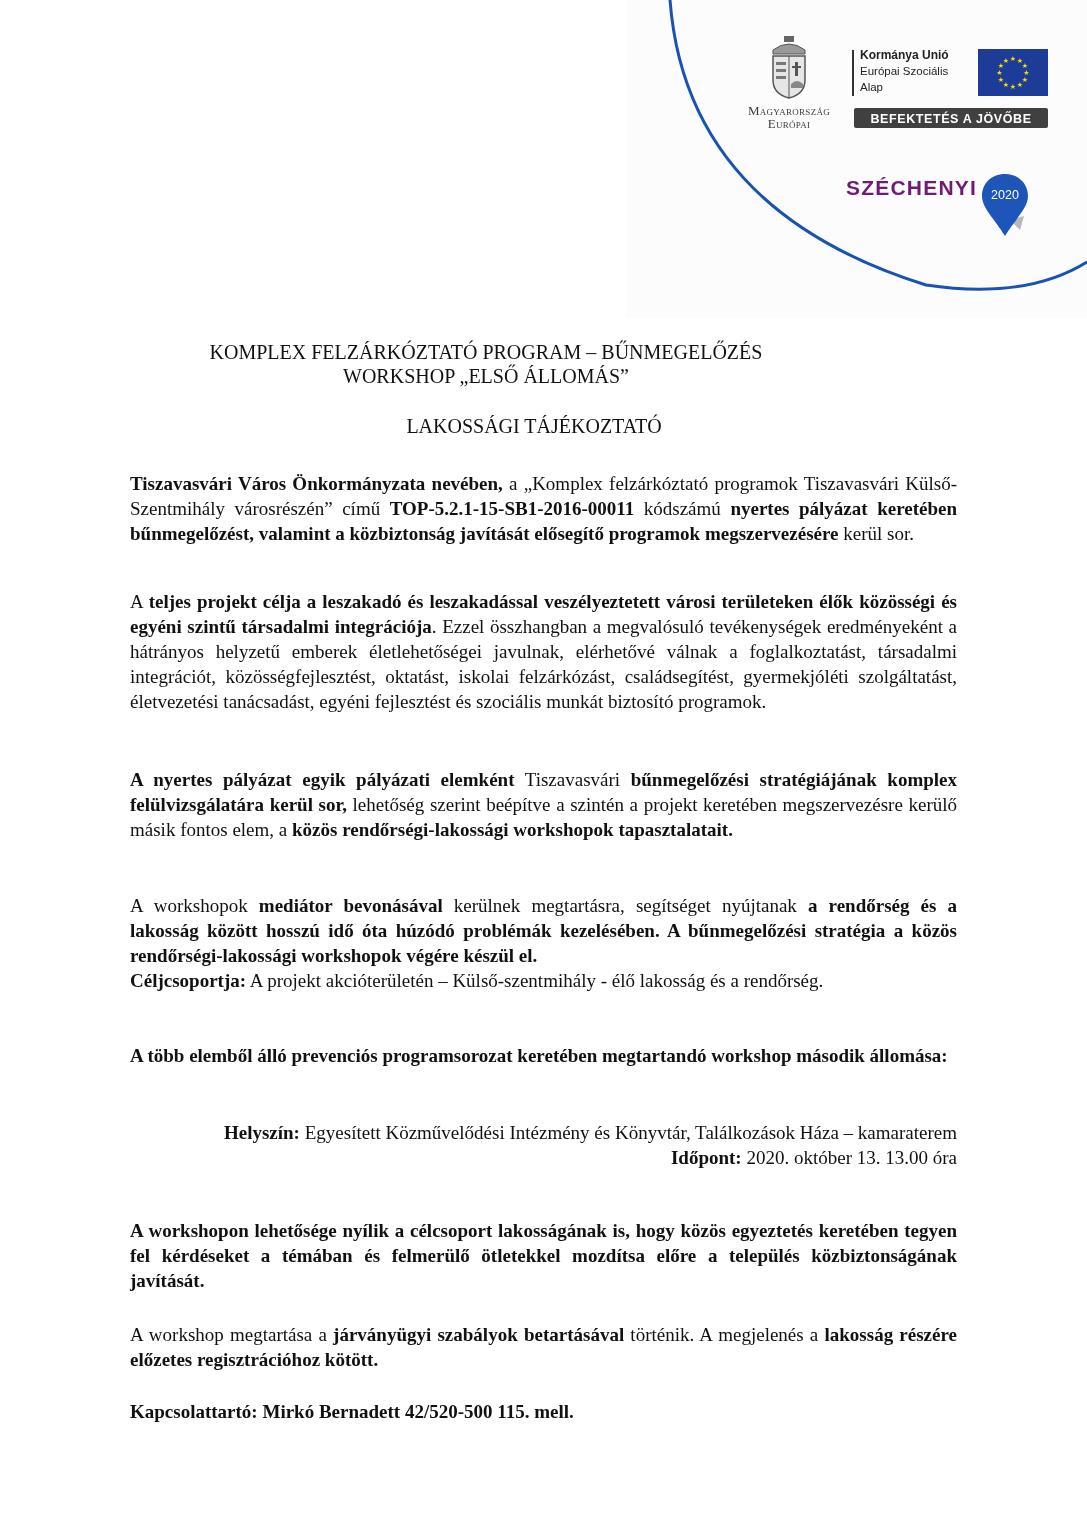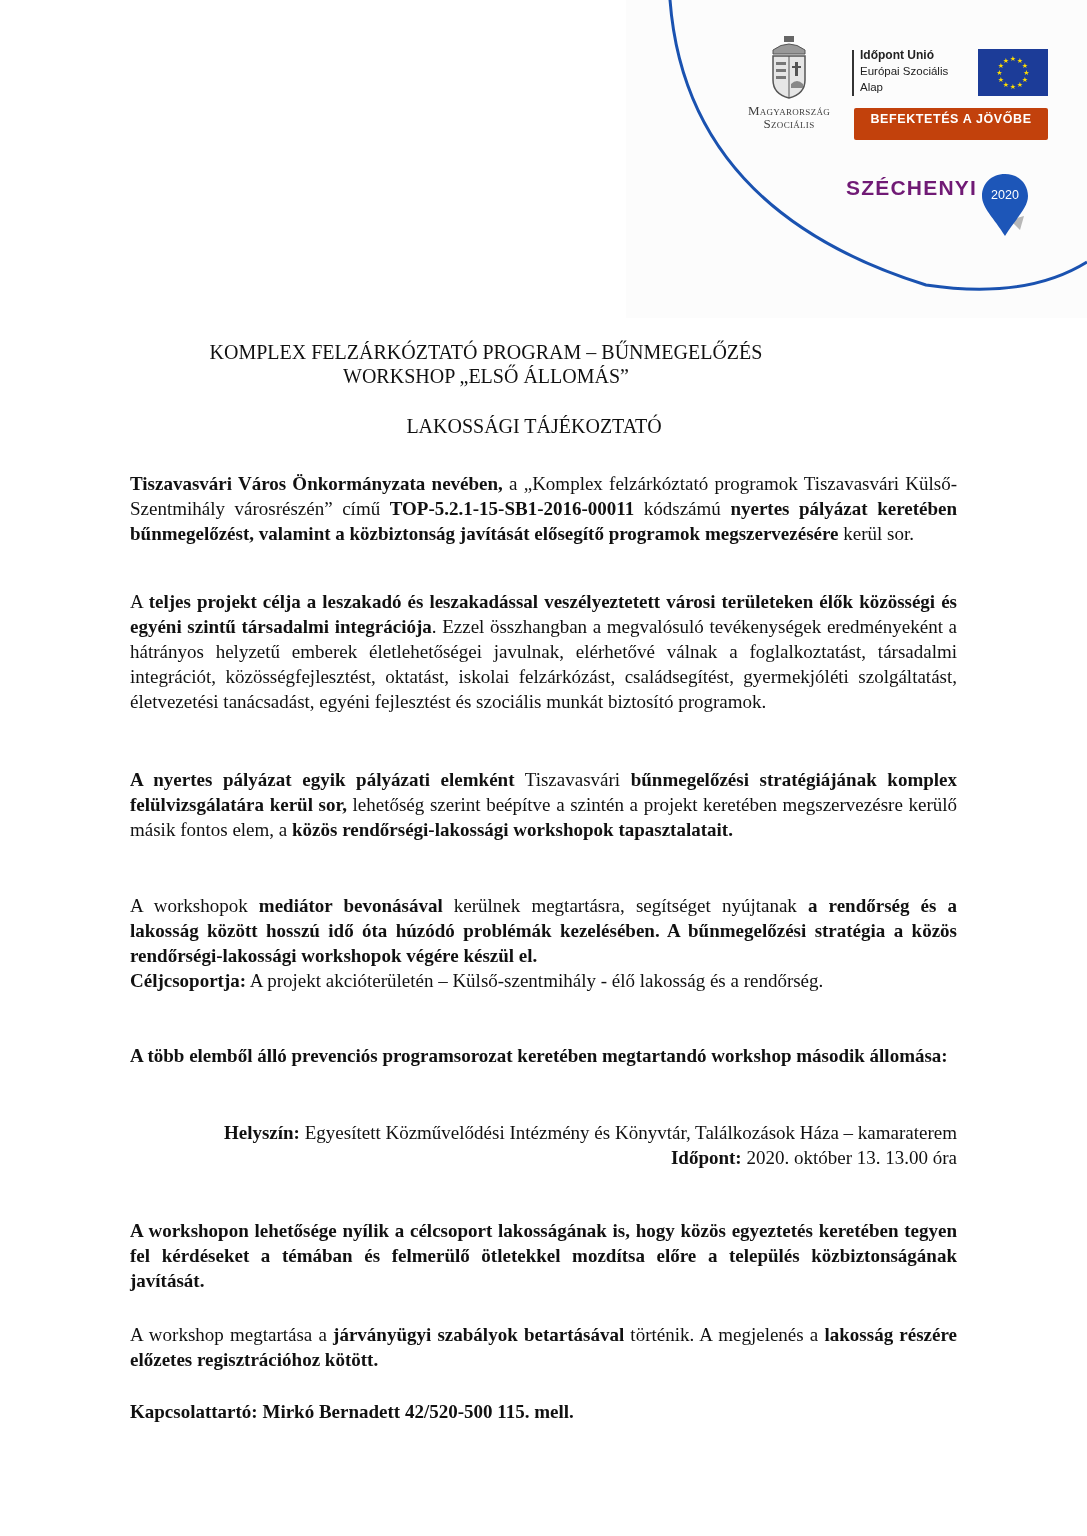--- a/index.html
+++ b/index.html
@@ -7,21 +7,21 @@
          font-family: "Liberation Serif", "DejaVu Serif", serif; color: #111; }
   .logo-block { position: absolute; left: 626px; top: 0; width: 461px; height: 318px; background: #fcfcfc; overflow: hidden; }
   .arc { position: absolute; left: 0; top: 0; }
   .hu-gov { position: absolute; left: 108px; top: 36px; width: 110px; text-align: center; }
   .crest { display: block; margin: 0 auto; }
   .hu-gov-text { font-family: "Liberation Serif", serif; font-size: 13px; line-height: 13px; letter-spacing: 0.3px; color: #404040; font-variant: small-caps; margin-top: 4px; }
   .vline { position: absolute; left: 226px; top: 50px; width: 2px; height: 46px; background: #333; }
   .eu-text { position: absolute; left: 234px; top: 47px; font-family: "Liberation Sans", sans-serif; font-size: 11.5px; line-height: 16px; color: #222; }
   .eu-text .b { font-weight: bold; font-size: 12px; }
   .eu-flag { position: absolute; left: 352px; top: 49px; width: 70px; height: 47px; background: #1c3c98; }
-  .banner { position: absolute; left: 228px; top: 108px; width: 194px; height: 32px; background: #c2410c; color: #fff;
+  .banner { position: absolute; left: 228px; top: 108px; width: 194px; height: 20px; background: #404040; color: #fff;
             font-family: "Liberation Sans", sans-serif; font-weight: bold; font-size: 12.5px; line-height: 22px; text-align: center; letter-spacing: 0.6px; border-radius: 2px; }
   .szech { position: absolute; left: 220px; top: 176px; font-family: "Liberation Sans", sans-serif; font-weight: bold; font-size: 21px; letter-spacing: 1.2px; color: #701a75; }
   .pin { position: absolute; left: 354px; top: 172px; }
 
   .title { position: absolute; left: 0; width: 972px; text-align: center; font-size: 20px; line-height: 24px; }
   .t1 { top: 340px; }
   .t2 { top: 364px; }
   .t3 { top: 414px; padding-left: 48px; }
 
   .para { position: absolute; left: 130px; width: 827px; font-size: 19px; line-height: 25px; text-align: justify; text-align-last: left; }
@@ -52,27 +52,27 @@
       <line x1="22" y1="20" x2="22" y2="62" stroke="#555" stroke-width="1"></line>
       <rect x="9" y="26" width="10" height="3" fill="#777"></rect>
       <rect x="9" y="33" width="10" height="3" fill="#777"></rect>
       <rect x="9" y="40" width="10" height="3" fill="#777"></rect>
       <rect x="28" y="26" width="3" height="14" fill="#555"></rect>
       <rect x="25" y="30" width="9" height="2" fill="#555"></rect>
       <path d="M24 48 Q30 42 36 48 L36 52 L24 52 Z" fill="#888"></path>
     </svg>
     <div class="hu-gov-text">
       <div>Magyarország</div>
-      <div>Szociális</div>
+      <div>Európai</div>
     </div>
   </div>
 
   <div class="vline"></div>
   <div class="eu-text">
-    <div class="b">Időpont Unió</div>
+    <div class="b">Kormánya Unió</div>
     <div>Európai Szociális</div>
     <div>Alap</div>
   </div>
   <div class="eu-flag">
     <svg width="70" height="47" viewBox="0 0 70 47">
       <g fill="#ffdd00" font-size="7" font-family="DejaVu Sans, sans-serif" text-anchor="middle">
         <text x="35" y="12">★</text>
           <text x="42" y="14">★</text>
           <text x="47" y="19">★</text>
         <text x="48.5" y="26">★</text>

